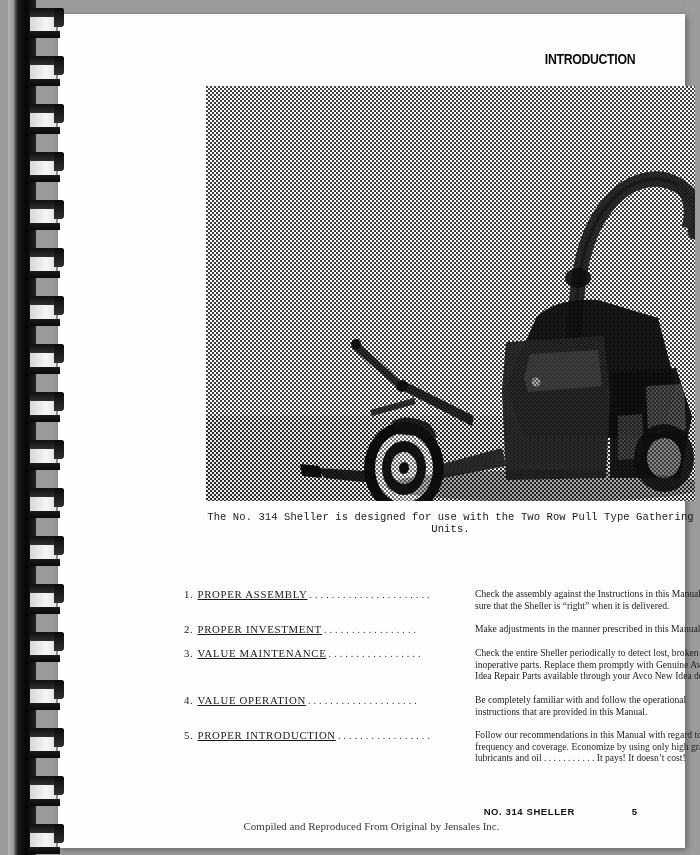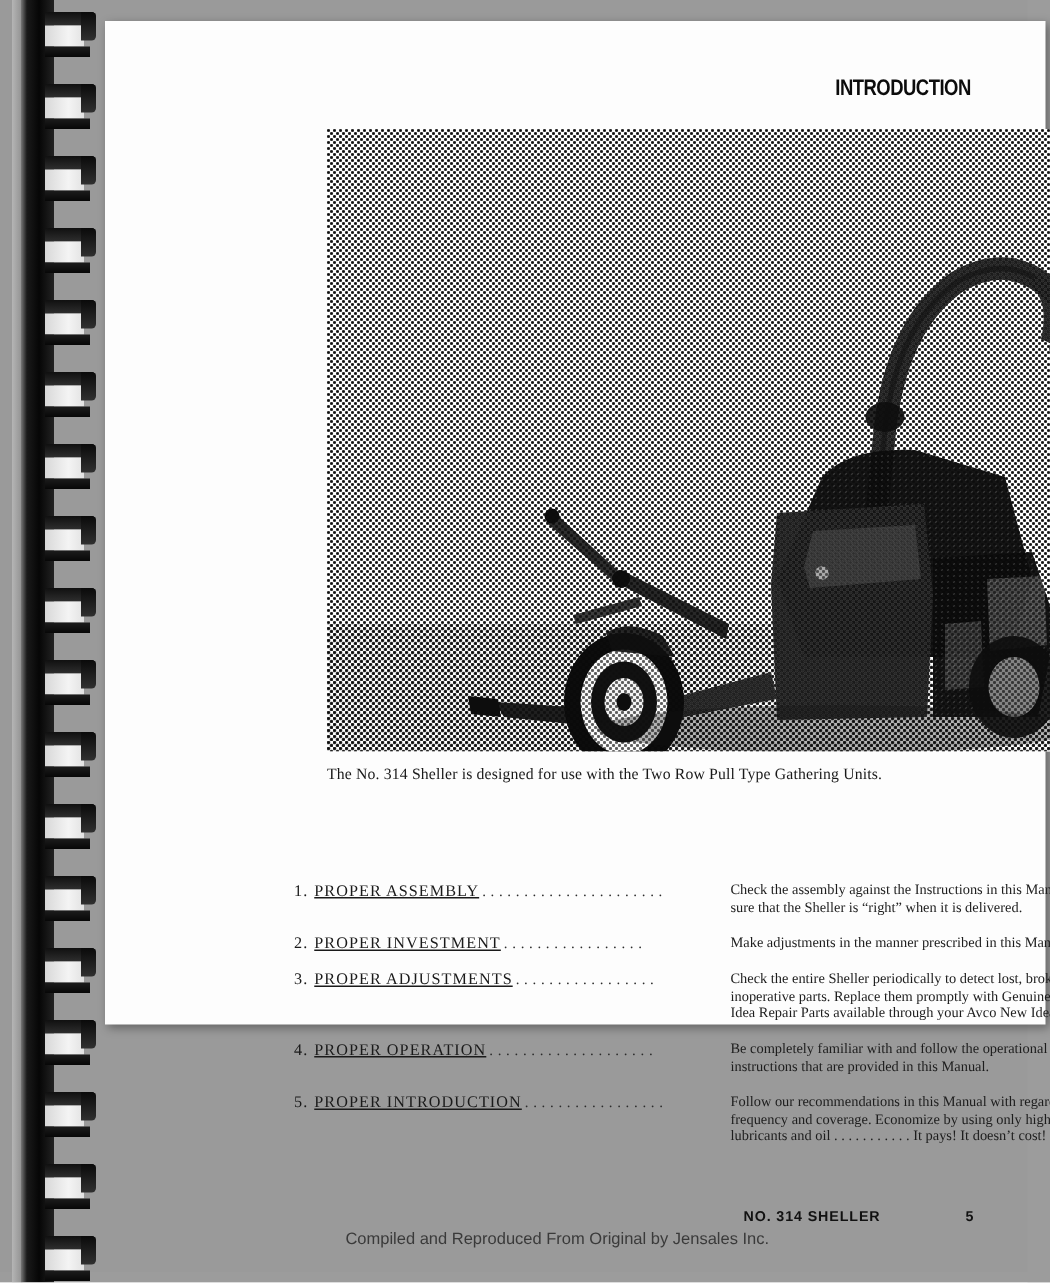--- a/index.html
+++ b/index.html
@@ -19,24 +19,24 @@
     position: relative;
     width: 700px;
     height: 855px;
     background: #9a9a9a;
     overflow: hidden;
   }
 
   
   #paper {
     position: absolute;
-    left: 70px;
+    left: 58px;
     top: 14px;
     width: 627px;
-    height: 669px;
+    height: 834px;
     background: #fdfdfd;
     box-shadow: 2px 2px 6px rgba(0,0,0,0.35);
   }
 
   
   .bed-right {
     position: absolute;
     right: 0; top: 0;
     width: 15px; height: 855px;
     background: #9c9c9c;
@@ -141,21 +141,22 @@
     background-position: 0 0, 2px 2px;
     opacity: 0.55;
   }
 
   
   #photo-caption {
     position: absolute;
     left: 148px;
     top: 497px;
     width: 489px;
-    font-family: Liberation Serif, serif;
+    text-align: center;
+    font-family: Liberation Mono, monospace;
     font-size: 10.5px;
     color: #191919;
     letter-spacing: 0.1px;
   }
 
   
   #lead-in {
     position: absolute;
     left: 126px;
     top: 543px;
@@ -243,21 +244,21 @@
     font-weight: bold;
     font-size: 9.5px;
     color: #111;
   }
   #attribution {
     position: absolute;
     left: 58px;
     right: 15px;
     top: 820px;
     text-align: center;
-    font-family: Liberation Sans, sans-serif;
+    font-family: Liberation Serif, serif;
     font-size: 11px;
     color: #3a3a3a;
   }
 </style>
 </head>
 <body>
 
 <div id="scan">
 
   <div class="bed-right"></div>
@@ -373,30 +374,30 @@
           <span class="svc-num">2.</span>
           <span class="svc-title">PROPER INVESTMENT</span>
           <span class="svc-dots">.................</span>
         </div>
         <div class="svc-desc">Make adjustments in the manner prescribed in this Manual.</div>
       </div>
 
       <div class="svc-row">
         <div class="svc-left">
           <span class="svc-num">3.</span>
-          <span class="svc-title">PROPER ADJUSTMENTS</span>
+          <span class="svc-title">VALUE MAINTENANCE</span>
           <span class="svc-dots">.................</span>
         </div>
         <div class="svc-desc">Check the entire Sheller periodically to detect lost, broken or inoperative parts.  Replace them promptly with Genuine Avco New Idea Repair Parts available through your Avco New Idea dealer.</div>
       </div>
 
       <div class="svc-row">
         <div class="svc-left">
           <span class="svc-num">4.</span>
-          <span class="svc-title">PROPER OPERATION</span>
+          <span class="svc-title">VALUE OPERATION</span>
           <span class="svc-dots">....................</span>
         </div>
         <div class="svc-desc">Be completely familiar with and follow the operational instructions that are provided in this Manual.</div>
       </div>
 
       <div class="svc-row">
         <div class="svc-left">
           <span class="svc-num">5.</span>
           <span class="svc-title">PROPER INTRODUCTION</span>
           <span class="svc-dots">.................</span>

